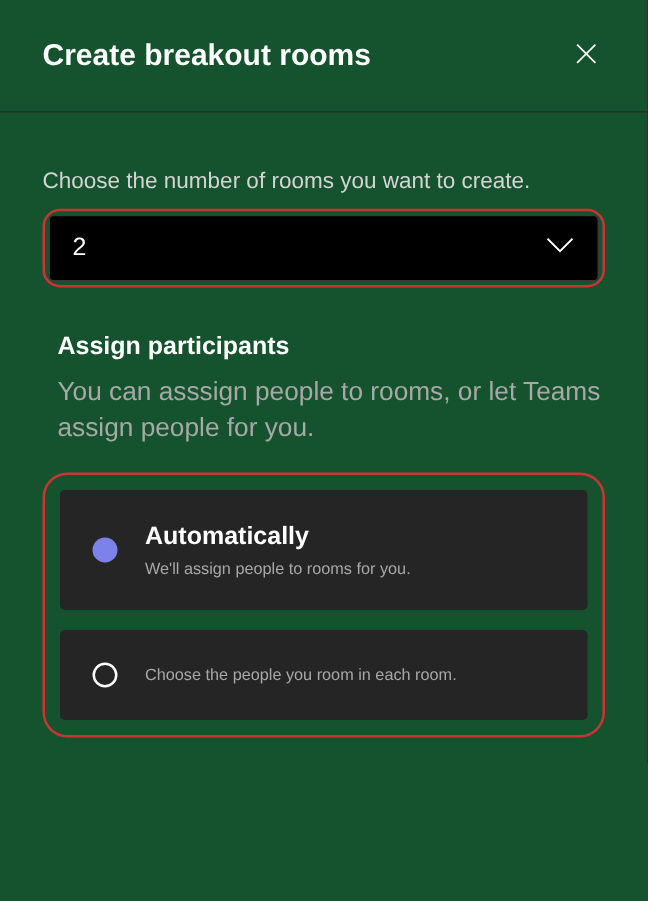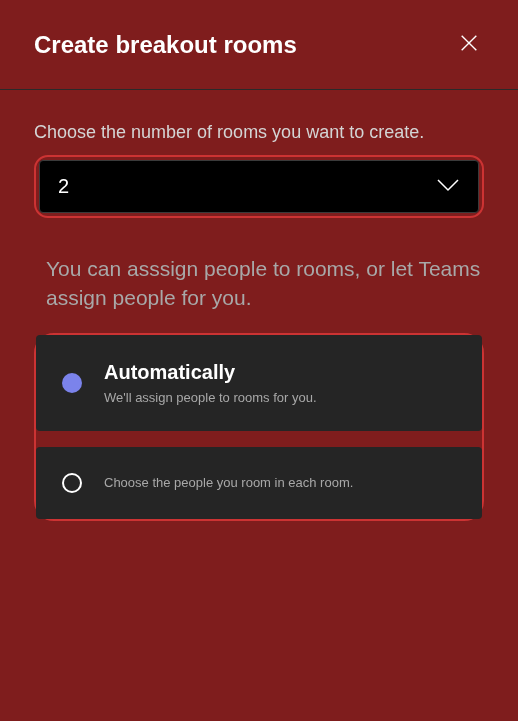--- a/index.html
+++ b/index.html
@@ -10,21 +10,21 @@
     body {
       font-family: 'Segoe UI', -apple-system, BlinkMacSystemFont, sans-serif;
       background: #1a1a1a;
       width: 518px;
       height: 721px;
       overflow: hidden;
     }
     .dialog {
       width: 100%;
       height: 100%;
-      background: #7f1d1d;
+      background: #14532d;
     }
     .header {
       display: flex;
       align-items: center;
       justify-content: space-between;
       padding: 28px 34px 28px 34px;
       border-bottom: 1px solid #2a2a2a;
     }
     .title {
       font-size: 24px;
@@ -44,20 +44,21 @@
       width: 22px;
       height: 22px;
     }
     .content {
       padding: 32px 34px 0 34px;
     }
     .instruction {
       font-size: 18px;
       color: #d4d4d4;
       margin-bottom: 12px;
+      margin-top: 12px;
     }
     .dropdown-wrap {
       border: 2px solid #cc3333;
       border-radius: 14px;
       padding: 3px;
       margin-bottom: 36px;
     }
     .dropdown {
       width: 100%;
       background: #000000;
@@ -87,20 +88,21 @@
     .section-description {
       font-size: 21px;
       color: #a8a8a8;
       line-height: 1.4;
       margin-bottom: 20px;
       margin-left: 12px;
     }
     .options-wrap {
       border: 2px solid #cc3333;
       border-radius: 20px;
+      padding: 12px;
     }
     .option {
       background: #252525;
       border-radius: 4px;
       padding: 26px 18px 26px 26px;
       display: flex;
       align-items: center;
       gap: 22px;
       cursor: pointer;
       margin-bottom: 16px;
@@ -165,20 +167,21 @@
       <div class="dropdown">
         <span class="dropdown-value">2</span>
         <span class="dropdown-chevron">
           <svg viewBox="0 0 24 14" fill="none" stroke="#ffffff" stroke-width="1.5">
             <polyline points="2,2 12,12 22,2"></polyline>
           </svg>
         </span>
       </div>
     </div>
 
+    <h2 class="section-title">Assign participants</h2>
     <p class="section-description">You can asssign people to rooms, or let Teams assign people for you.</p>
 
     <div class="options-wrap">
       <div class="option">
         <div class="radio">
           <div class="radio-selected"></div>
         </div>
         <div class="option-text">
           <div class="option-label">Automatically</div>
           <div class="option-desc">We'll assign people to rooms for you.</div>

